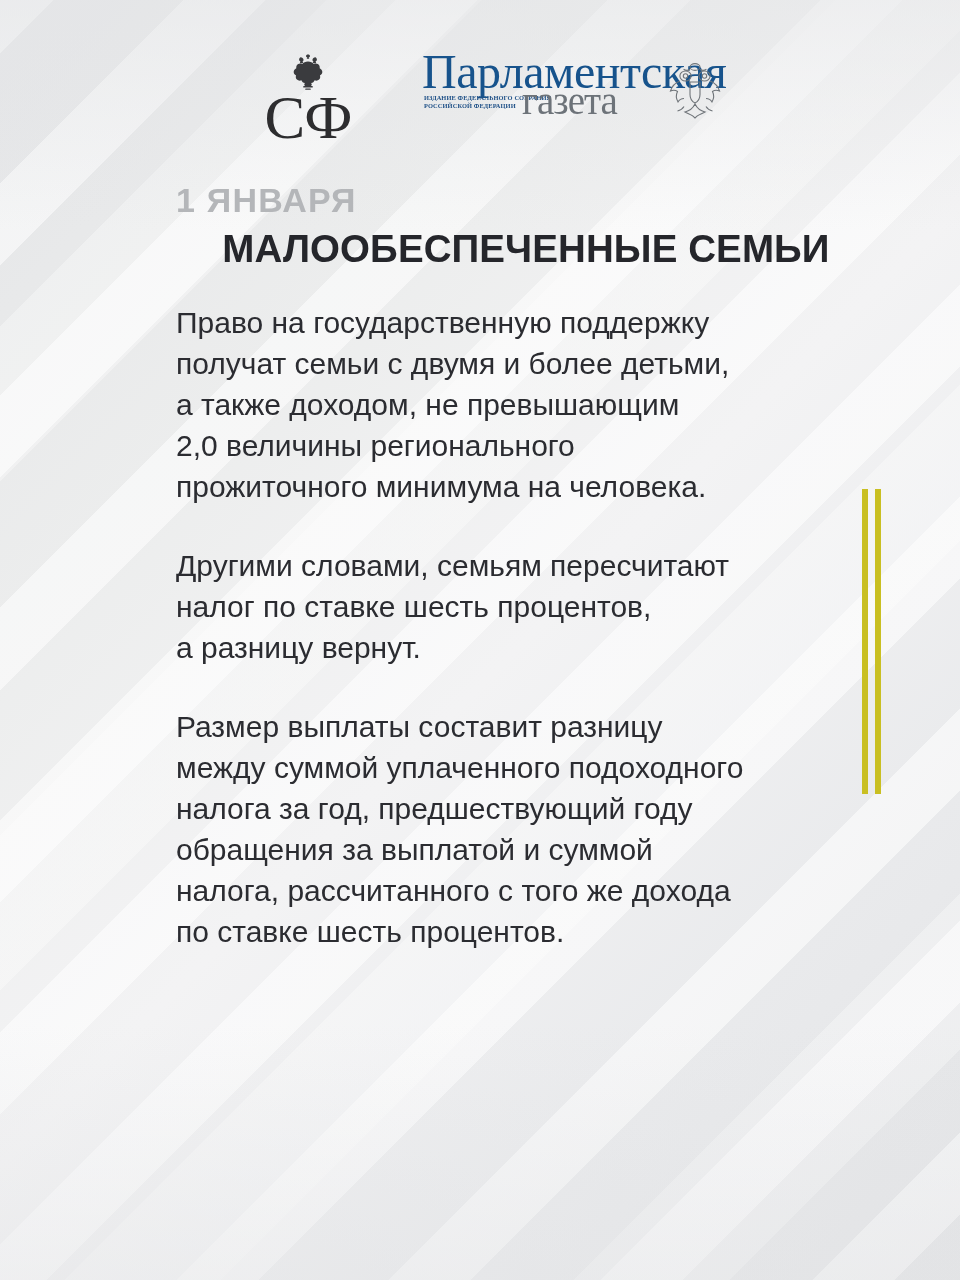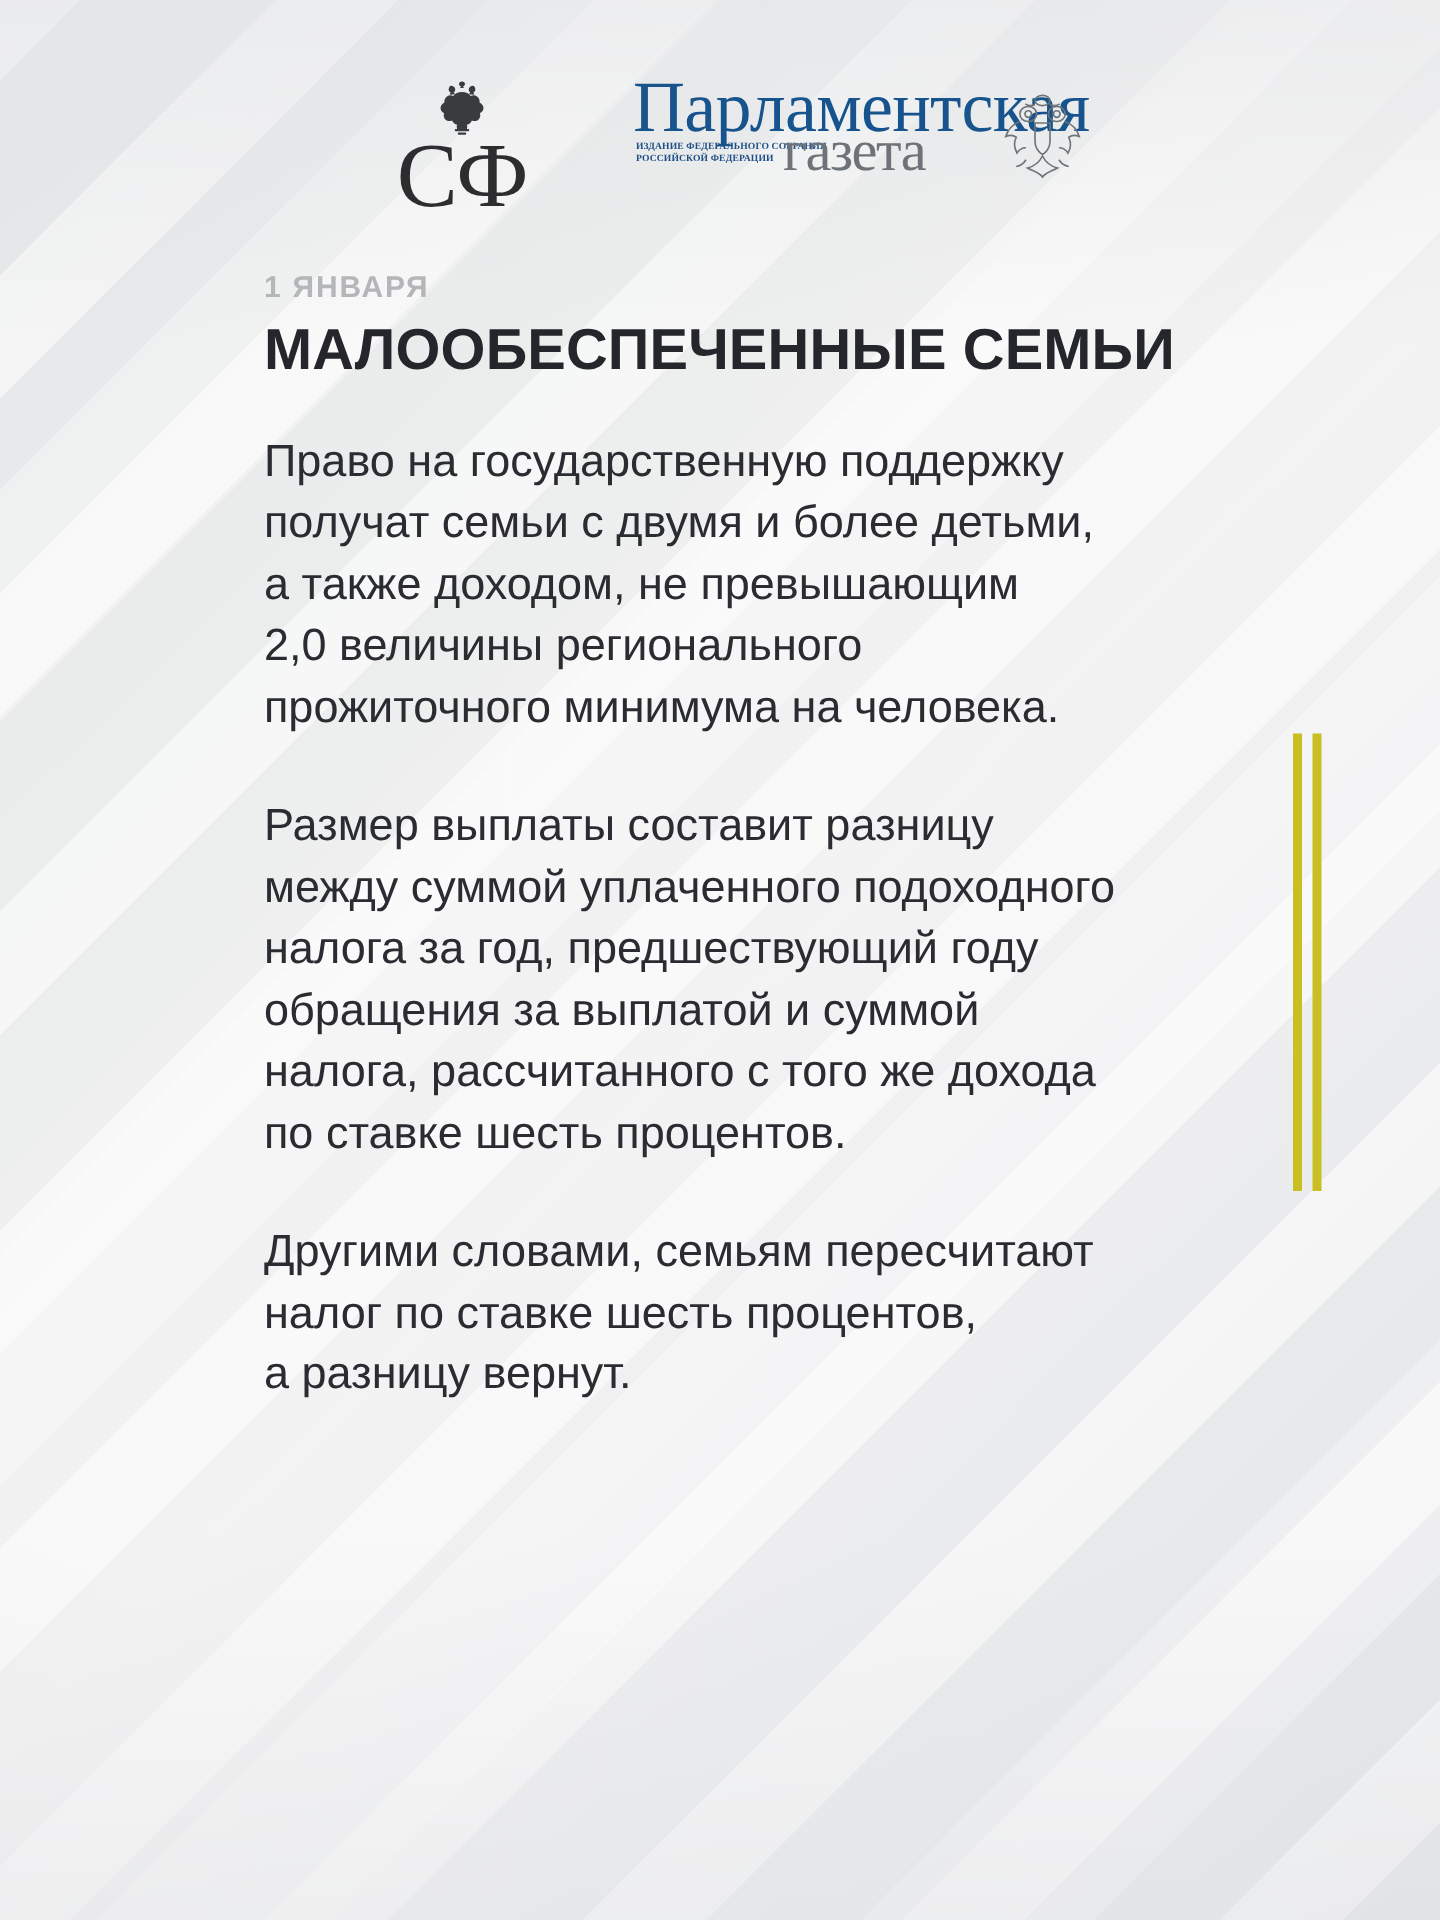--- a/index.html
+++ b/index.html
@@ -142,36 +142,37 @@
   
   .content {
     position: absolute;
     left: 176px;
     top: 182px;
     width: 700px;
     z-index: 4;
   }
 
   .kicker {
-    font-size: 20px;
+    font-size: 34px;
     font-weight: 700;
     letter-spacing: 1.2px;
     color: #b4b6b9;
     text-transform: uppercase;
     line-height: 1.08;
     margin: 0 0 8px 0;
   }
 
   .headline {
     margin: 0;
     font-size: 38.5px;
     font-weight: 700;
     letter-spacing: 0.1px;
     line-height: 1.16;
     text-transform: uppercase;
+    text-align: center;
   }
   .headline .h-dark { color: #25262b; display: block; }
   .headline .h-red  { color: #ef5350; display: block; }
 
   
   .body-copy {
     margin-top: 32px;
     font-size: 30px;
     line-height: 1.365;
     color: #2b2c31;
@@ -265,26 +266,26 @@
     <h1 class="headline">
       <span class="h-dark">МАЛООБЕСПЕЧЕННЫЕ СЕМЬИ</span>
     </h1>
 
     <div class="body-copy">
       <p>Право на государственную поддержку
 получат семьи с двумя и более детьми,
 а также доходом, не превышающим
 2,0 величины регионального
 прожиточного минимума на человека.</p>
+      <p>Другими словами, семьям пересчитают
+налог по ставке шесть процентов,
+а разницу вернут.</p>
       <p>Размер выплаты составит разницу
 между суммой уплаченного подоходного
 налога за год, предшествующий году
 обращения за выплатой и суммой
 налога, рассчитанного с того же дохода
 по ставке шесть процентов.</p>
-      <p>Другими словами, семьям пересчитают
-налог по ставке шесть процентов,
-а разницу вернут.</p>
     </div>
 
   </div>
 
 </div>
 
 </body></html>

